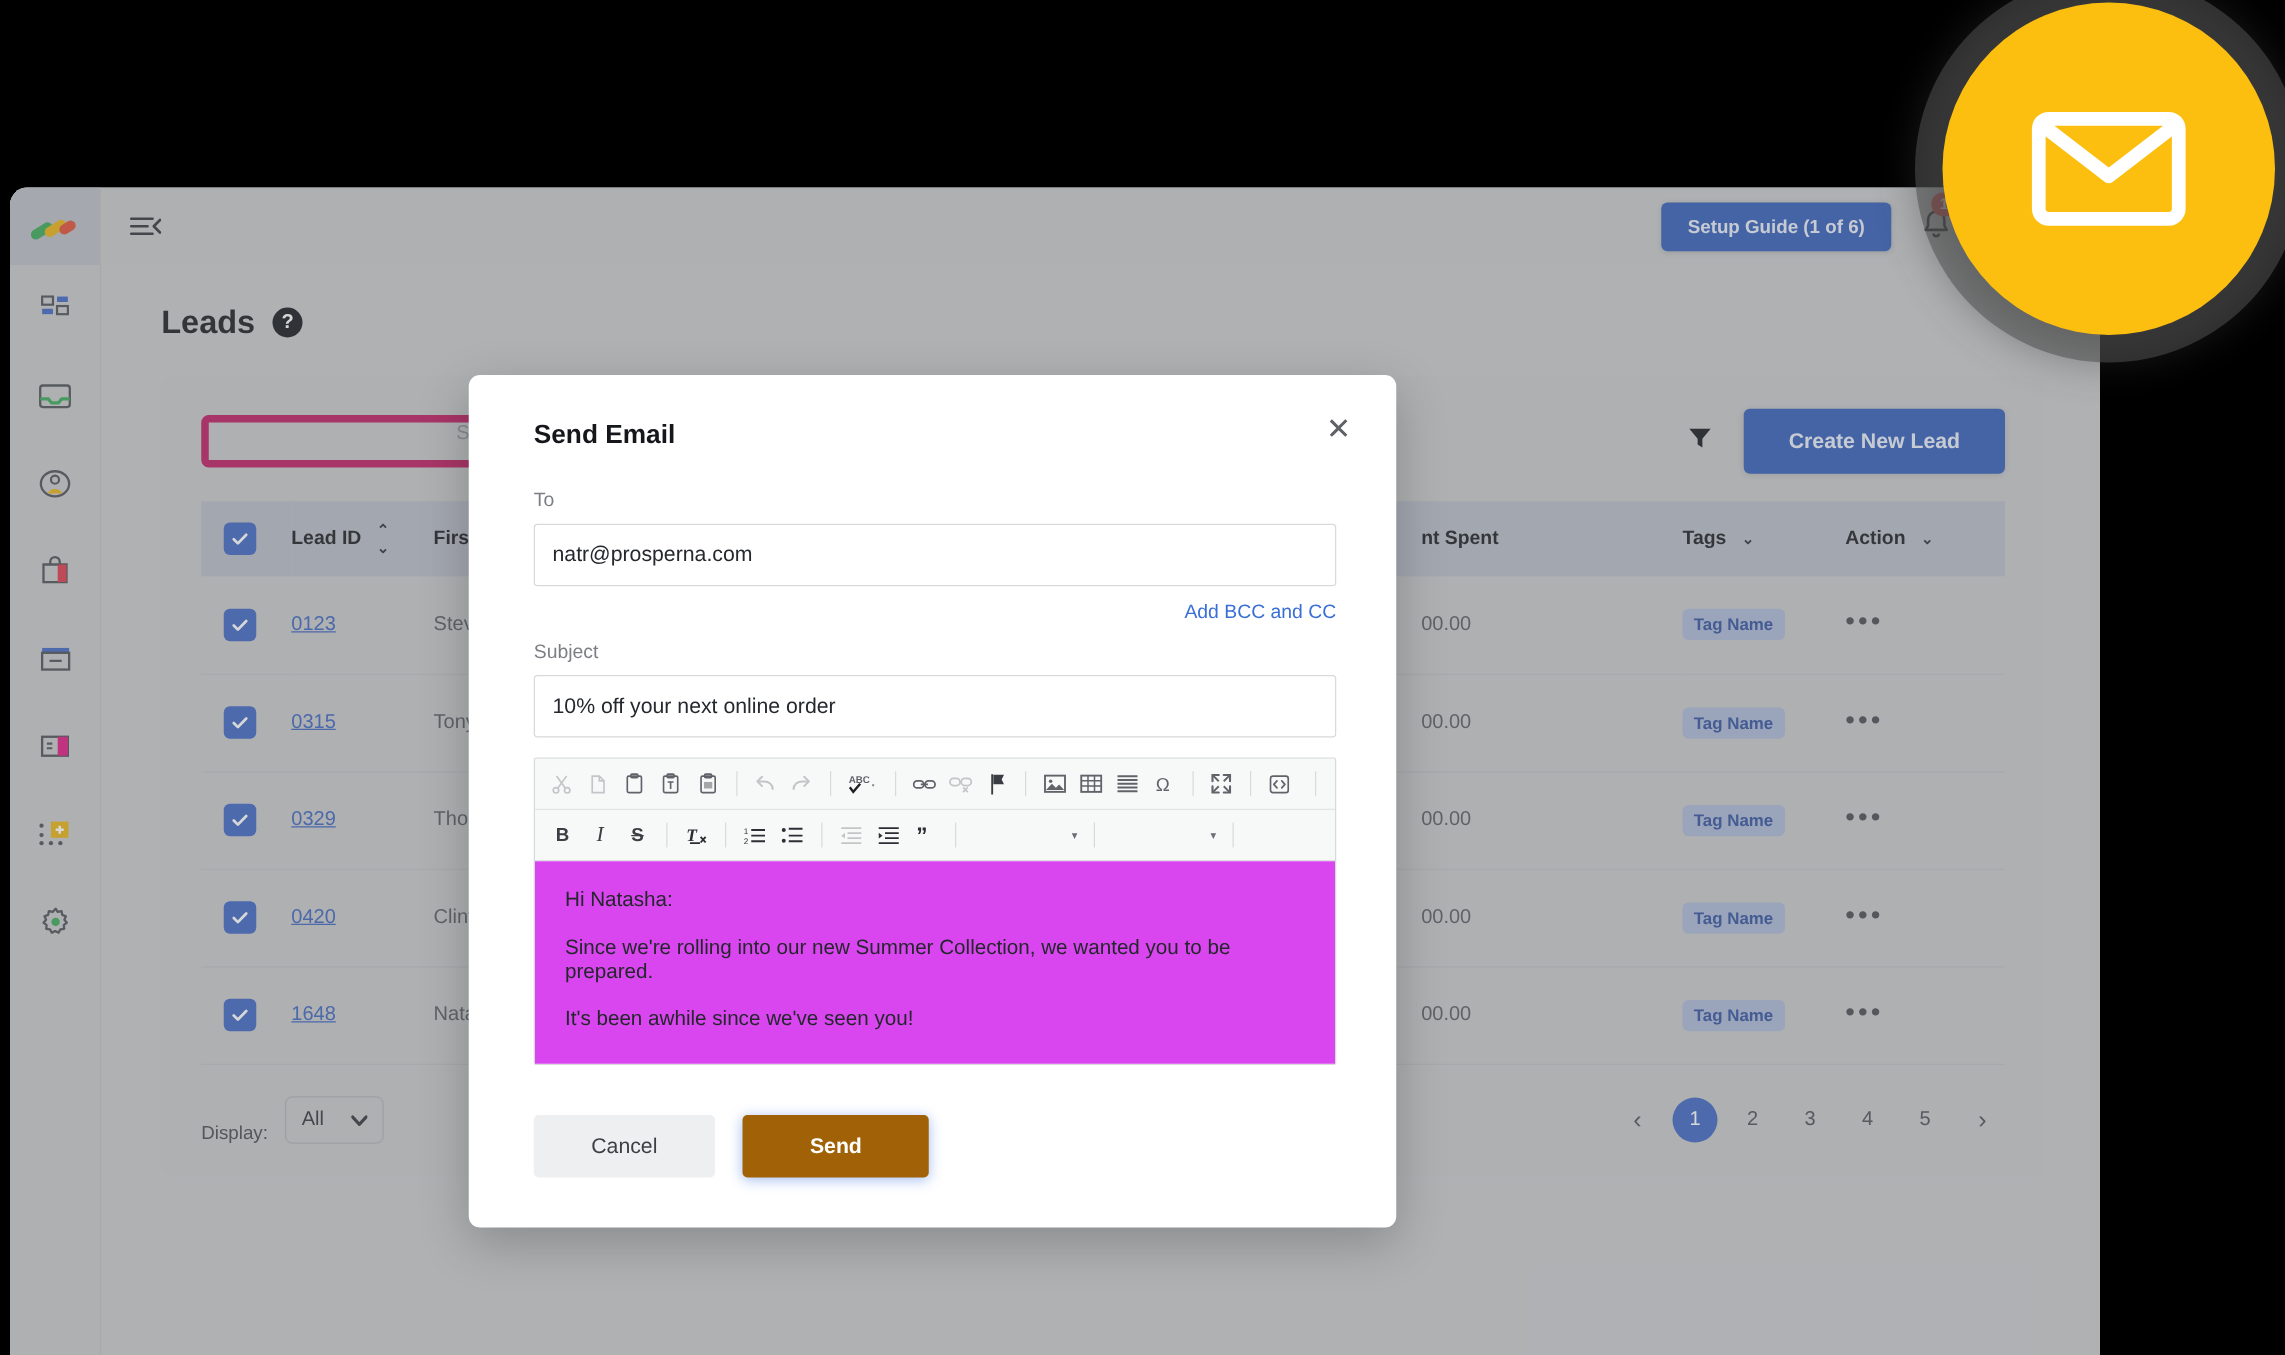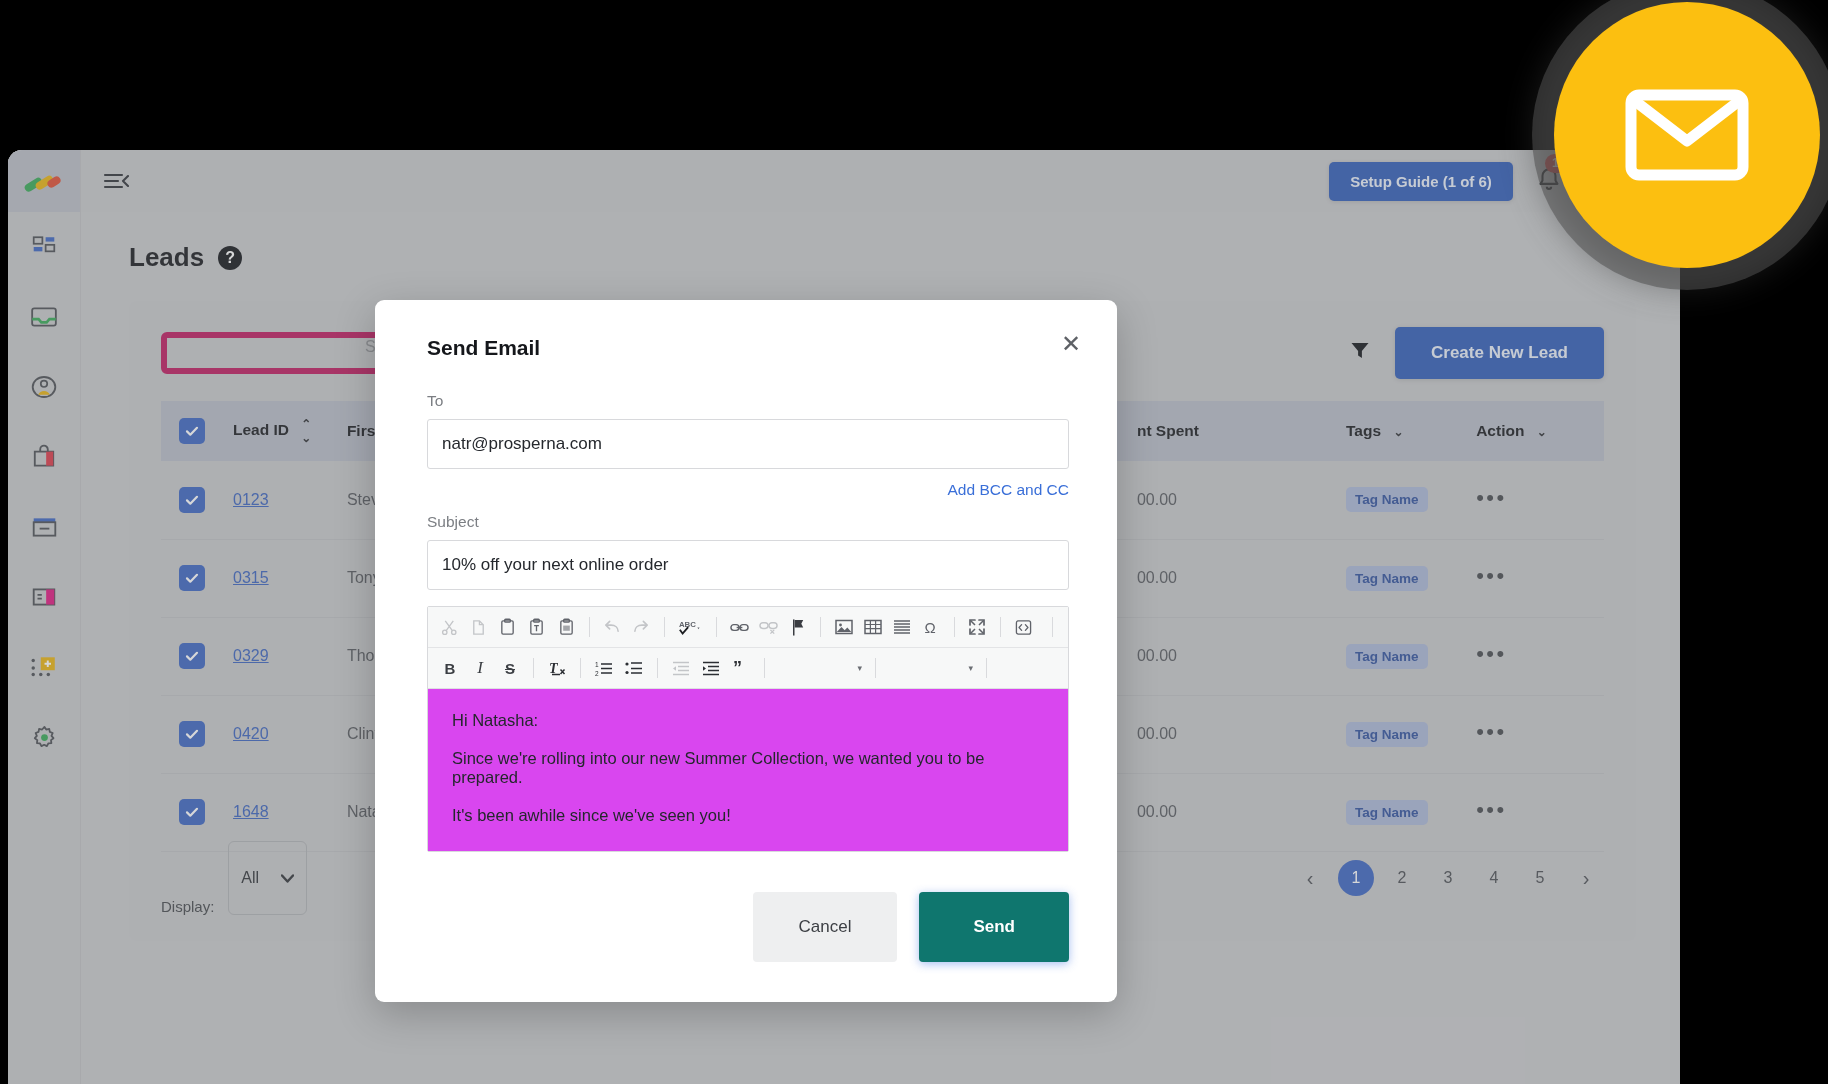--- a/index.html
+++ b/index.html
@@ -134,21 +134,21 @@
   }
   .dots { letter-spacing: 2.5px; font-size: 22px; color: #45484d; cursor: pointer; line-height: .6;}
 
   #panel-foot {
     position: absolute; left: 32px; right: 32px; bottom: 26px;
     display: flex; align-items: center;
   }
   #display-wrap { display: flex; align-items: flex-end; gap: 14px; }
   #display-label { font-size: 15px; color: #44474b; }
   #display-select {
-    border: 1px solid #aeb0b3; border-radius: 6px; padding: 27px 12px;
+    border: 1px solid #aeb0b3; border-radius: 6px; padding: 9px 12px;
     display: flex; align-items: center; gap: 22px; font-size: 16px; color: #2e3136;
     cursor: pointer;
   }
   #pager { margin-left: auto; display: flex; align-items: center; gap: 10px; }
   .pg {
     width: 36px; height: 36px; border-radius: 50%;
     display: flex; align-items: center; justify-content: center;
     font-size: 16px; color: #4a4d52; cursor: pointer;
   }
   .pg.active { background: #3a63c0; color: #fff; }
@@ -201,29 +201,29 @@
   .tb-dropdown {
     display: flex; align-items: center; justify-content: space-between;
     width: 92px; font-size: 15px; color: #4d5056; padding: 0 4px 0 8px; cursor: pointer;
   }
   .tb-label { font-size: 15px; color: #4d5056; margin-left: 4px; cursor: pointer; }
   .caret { font-size: 9px; color: #6b6e73; }
   #editor-body { background: #d946ef; padding: 22px 24px 26px; min-height: 118px; }
   #editor-body p { font-size: 16.5px; color: #24272c; margin-bottom: 19px; }
   #editor-body p:last-child { margin-bottom: 0; }
 
-  #modal-foot { display: flex; justify-content: flex-end; gap: 22px; margin-top: 40px; }
+  #modal-foot { display: flex; justify-content: flex-start; gap: 22px; margin-top: 40px; }
   #cancel-btn {
     background: #eeeff0; color: #3c3f44; border: none; border-radius: 4px;
     font-size: 17px; padding: 15px 46px; cursor: pointer;
     font-family: "Liberation Sans", sans-serif;
   }
   #send-btn {
-    background: #0f766e; color: #fff; border: none; border-radius: 4px;
-    font-size: 17px; font-weight: bold; padding: 25px 54px; cursor: pointer;
+    background: #a16207; color: #fff; border: none; border-radius: 4px;
+    font-size: 17px; font-weight: bold; padding: 15px 54px; cursor: pointer;
     font-family: "Liberation Sans", sans-serif;
     box-shadow: 0 2px 10px rgba(58,111,224,.45);
   }
 
   
   #email-badge {
     position: absolute; right: 8px; top: 2px; width: 266px; height: 266px;
     border-radius: 50%;
     background: #fcbf10;
     display: flex; align-items: center; justify-content: center;

